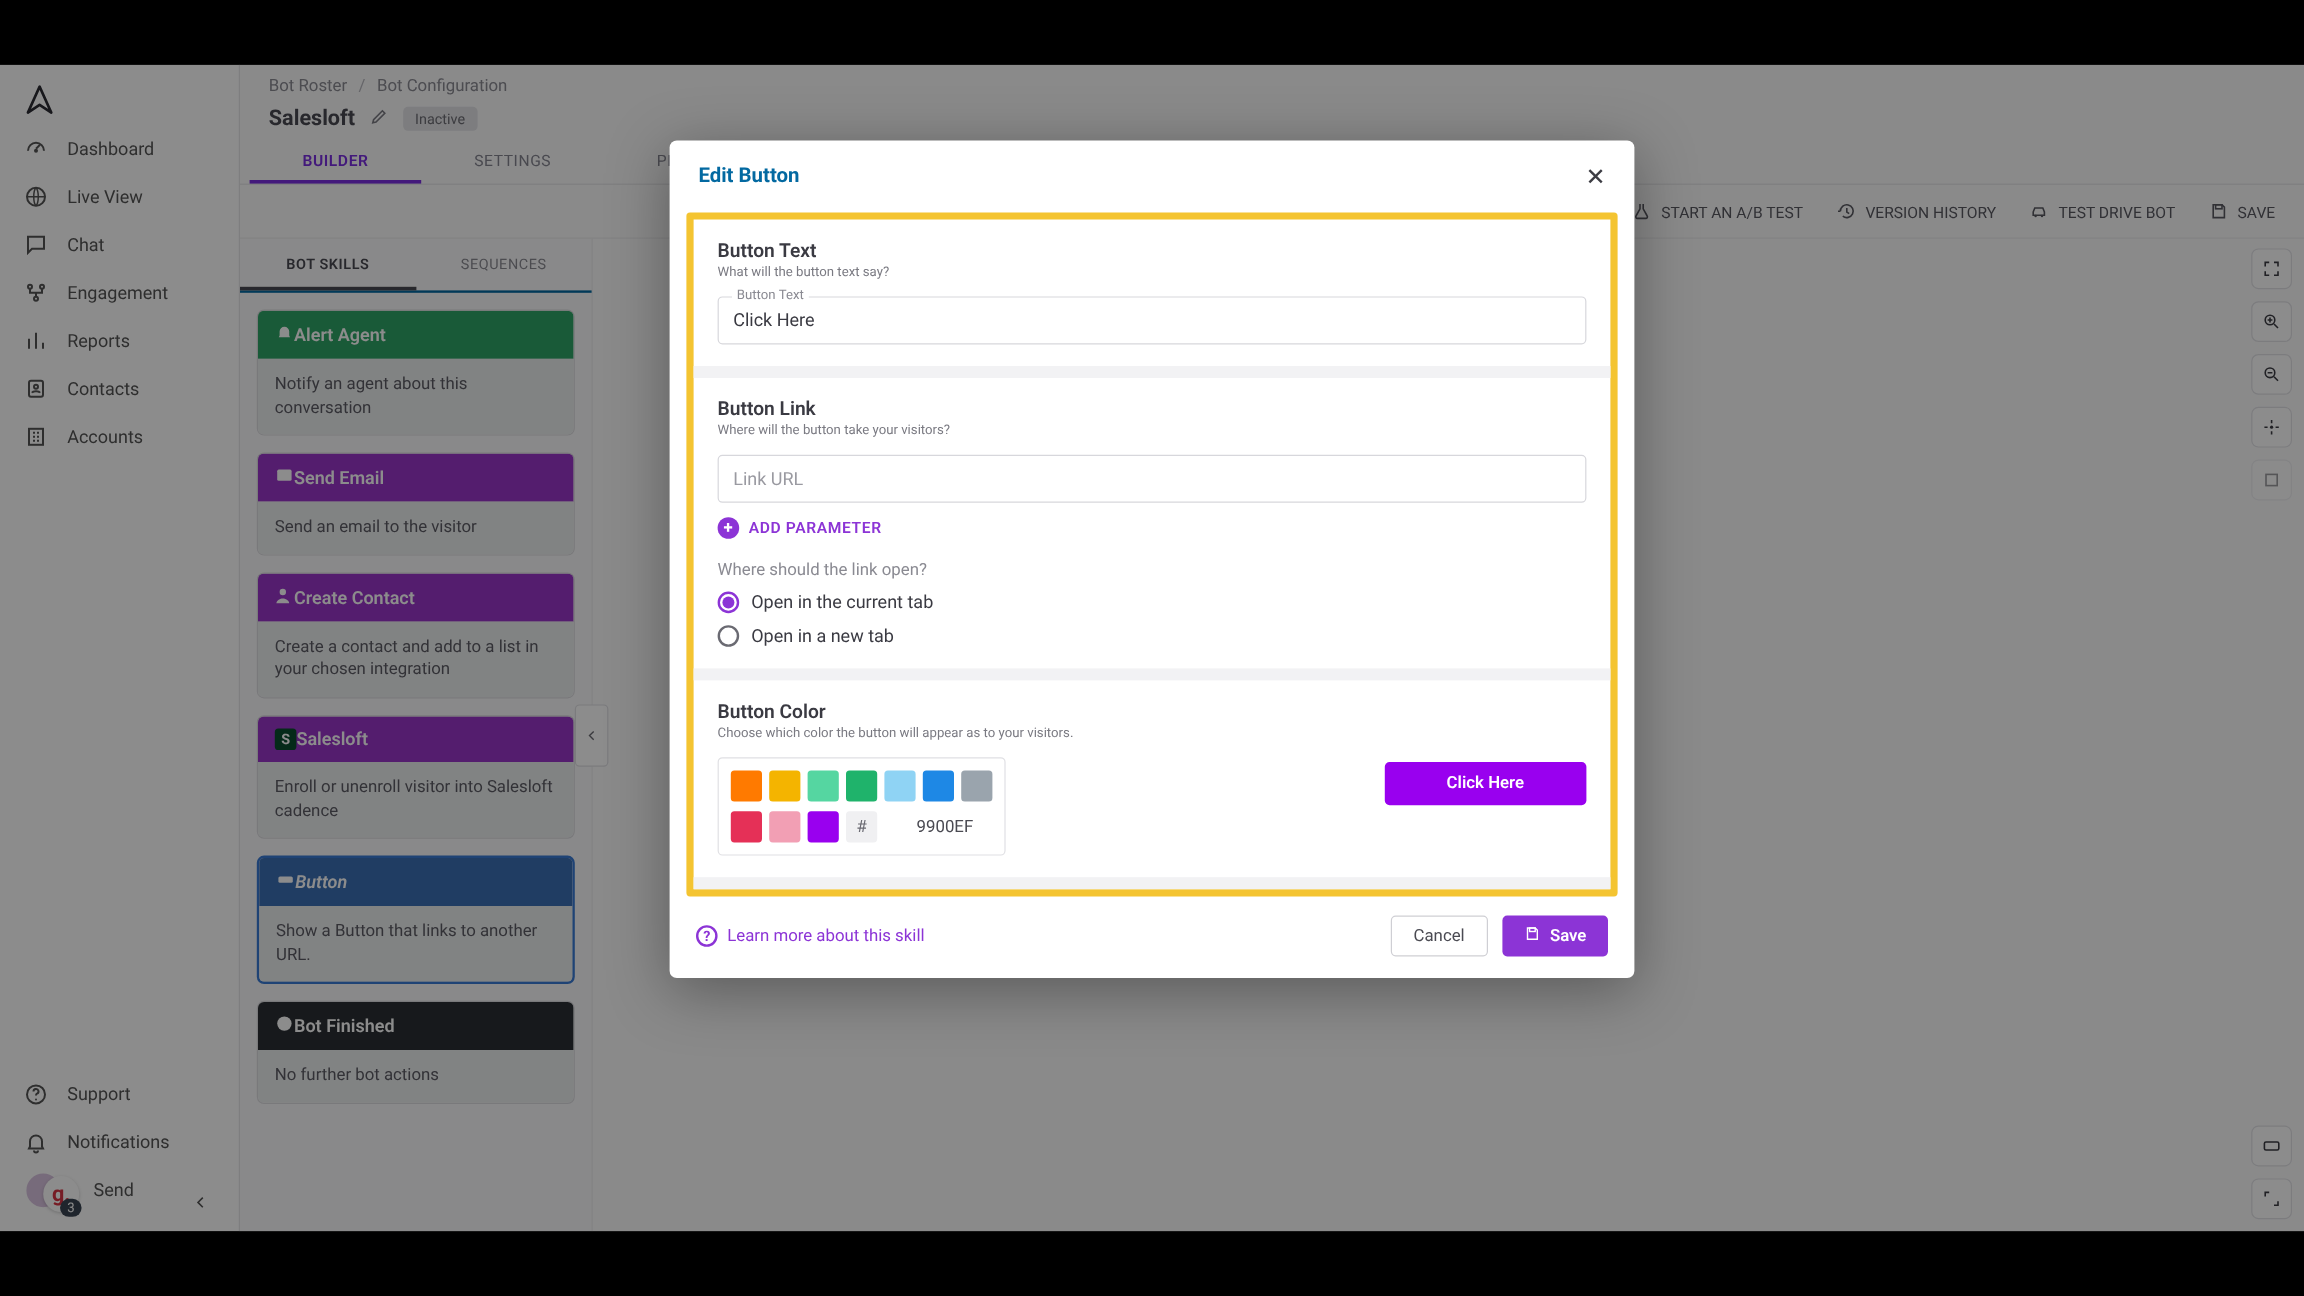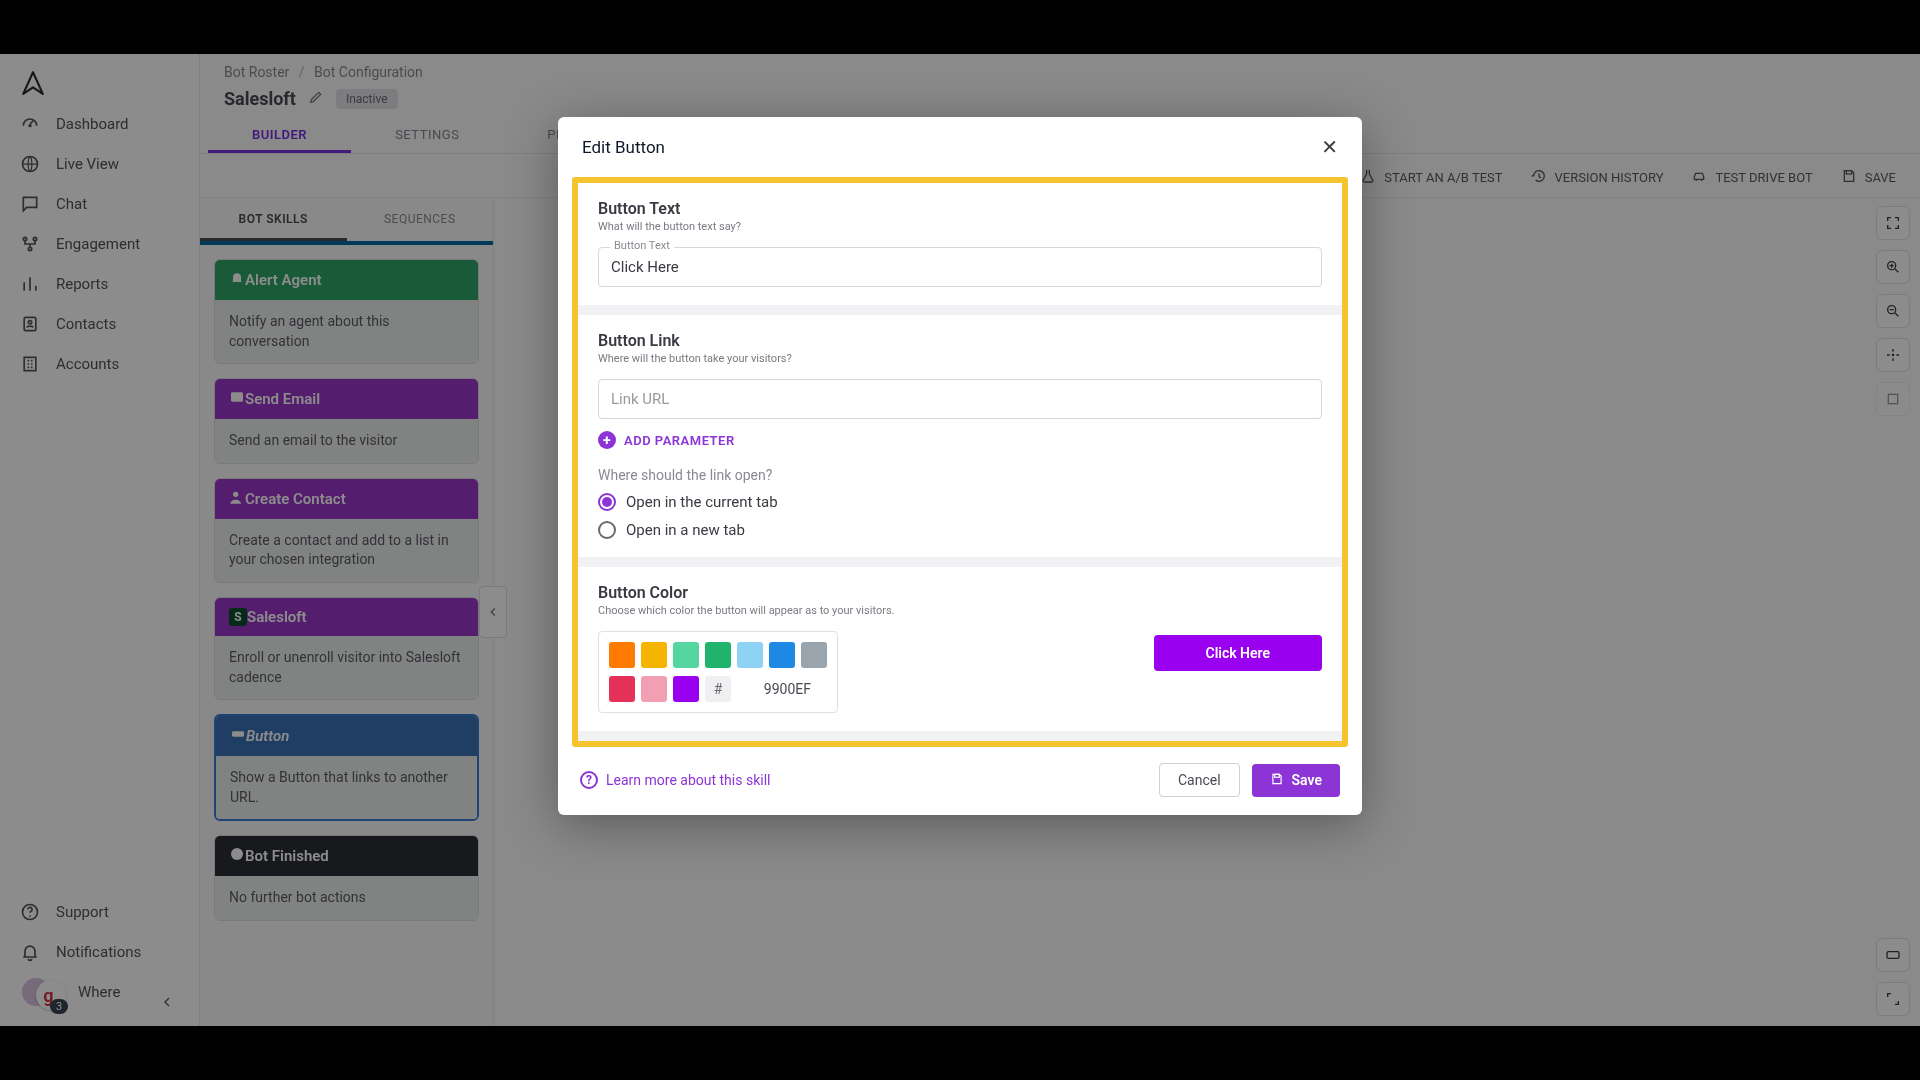--- a/index.html
+++ b/index.html
@@ -204,21 +204,21 @@
 .skills-panel {
   width: 294px;
   border-right: 1px solid #eaeaec;
   background: #fafafb;
   display: flex;
   flex-direction: column;
   position: relative;
 }
 .skills-tabs {
   display: flex;
-  border-bottom: 4px solid #0369a1;
+  border-bottom: 2px solid #0369a1;
 }
 .skills-tabs .stab {
   flex: 1;
   text-align: center;
   padding: 14px 4px 12px;
   font-size: 12px;
   letter-spacing: .5px;
   color: #8a8a92;
   cursor: pointer;
 }
@@ -340,22 +340,22 @@
 }
 
 .modal-header {
   display: flex;
   align-items: center;
   justify-content: space-between;
   padding: 18px 24px 10px;
 }
 .modal-header h2 {
   font-size: 17px;
-  font-weight: 400;
-  color: #0f172a;
+  font-weight: 700;
+  color: #0369a1;
 }
 .modal-header .close {
   cursor: pointer;
   color: #3d3d44;
   font-size: 20px;
 }
 
 .modal-body-wrap {
   padding: 8px 14px 0;
 }
@@ -672,21 +672,21 @@
             </svg>
         </span>
         <span>Notifications</span>
       </div>
       <div class="nav-item" style="padding-top:4px;">
         <div class="avatar-stack">
           <div class="avatar"></div>
           <div class="badge-g">g.</div>
           <div class="badge-count">3</div>
         </div>
-        <span>Where</span>
+        <span>Send</span>
       </div>
     </div>
 
     <span class="collapse-caret">
       <svg width="16" height="16" viewBox="0 0 24 24">
           <path d="M15 6l-6 6 6 6" stroke="#555" stroke-width="2" fill="none"></path>
         </svg>
     </span>
   </aside>
 

